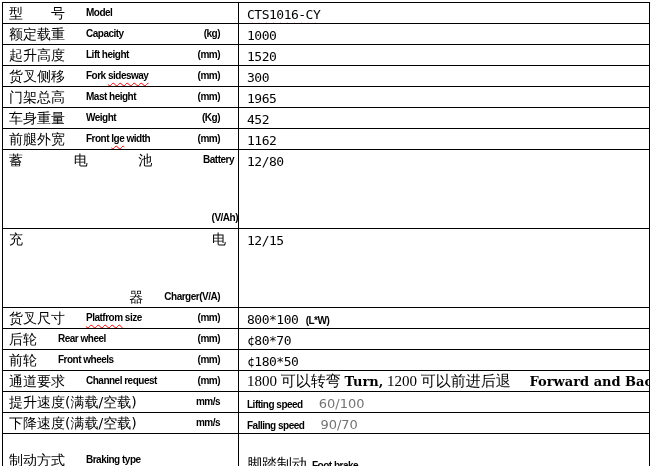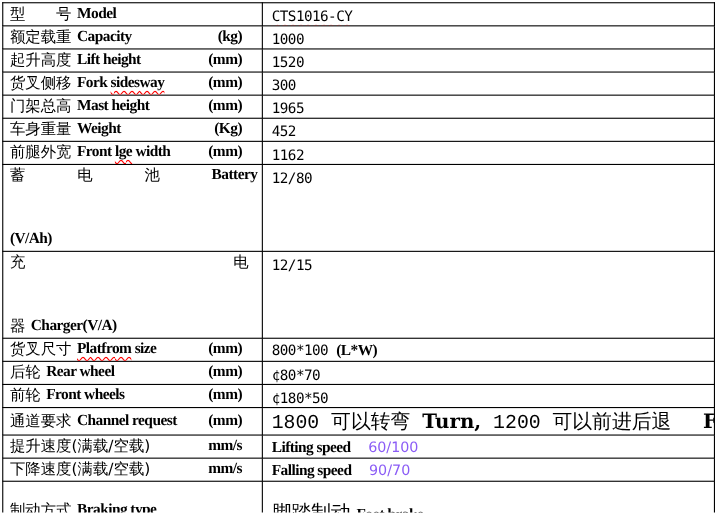--- a/index.html
+++ b/index.html
@@ -6,39 +6,39 @@
   .sheet{position:relative;width:652px;height:466px;background:#ffffff;color:#000;
          font-family:"DejaVu Sans Mono","Liberation Mono",monospace;}
   table.spec{position:absolute;left:2px;top:2px;width:648px;border-collapse:collapse;table-layout:fixed;}
   td{border:1px solid #000;padding:0;vertical-align:middle;overflow:hidden;}
   td.label{padding-left:6px;}
   td.value{padding-left:8px;margin-left:28px;}
   tr.std td{height:20px;}
   tr.dbl td{height:41px;}
   tr.last td{height:26px;}
   .cn{font-family:"DejaVu Sans","Liberation Sans",sans-serif;font-size:14px;white-space:pre;}
-  .en{font-family:Liberation Serif, serif;font-weight:bold;font-size:14px;
+  .en{font-family:Liberation Sans, sans-serif;font-weight:bold;font-size:10px;
       letter-spacing:-0.5px;white-space:pre;}
   .lblrow{display:flex;justify-content:space-between;align-items:center;line-height:20px;}
-  .lhs{display:flex;align-items:center;}
+  .lhs{display:flex;align-items:center;gap:16px;}
   .lhs .en{margin-left:5px;}
   .unit{margin-right:18px;}
   .val{font-size:13px;letter-spacing:-0.5px;white-space:pre;}
   .sq{text-decoration:underline wavy #ff0000;text-decoration-thickness:1px;text-underline-offset:3px;}
   .jline{display:flex;justify-content:space-between;align-items:center;line-height:20px;}
   .pr2{padding-right:4px;}
   .pr8{padding-right:12px;}
-  .l2{display:flex;justify-content:flex-start;align-items:center;line-height:20px;margin-top:38px;}
+  .l2{display:flex;justify-content:flex-end;align-items:center;line-height:20px;margin-top:38px;}
   .gap{margin-left:14px;}
   td.vtop{vertical-align:top;padding-top:1px;}
   tr.last td.label{vertical-align:top;padding-top:16px;}
   tr.last td.value{vertical-align:bottom;padding-bottom:2px;}
-  .vcn{font-family:Liberation Mono, monospace;font-size:18px;white-space:pre;}
-  .vbserif{font-family:"DejaVu Serif","Liberation Serif",serif;font-weight:bold;font-size:18px;white-space:pre;}
-  .num{font-family:"DejaVu Sans","Liberation Sans",sans-serif;font-size:13px;color:#8b5cf6;margin-left:16px;}
+  .vcn{font-family:Liberation Serif, serif;font-size:15px;white-space:pre;}
+  .vbserif{font-family:"DejaVu Serif","Liberation Serif",serif;font-weight:bold;font-size:13px;white-space:pre;}
+  .num{font-family:"DejaVu Sans","Liberation Sans",sans-serif;font-size:13px;color:#737373;margin-left:16px;}
   .gapsm{margin-left:5px;}
 </style>
 </head>
 <body>
 
 <div class="sheet">
 <table class="spec">
   <colgroup>
         <col style="width:236px">
         <col>

